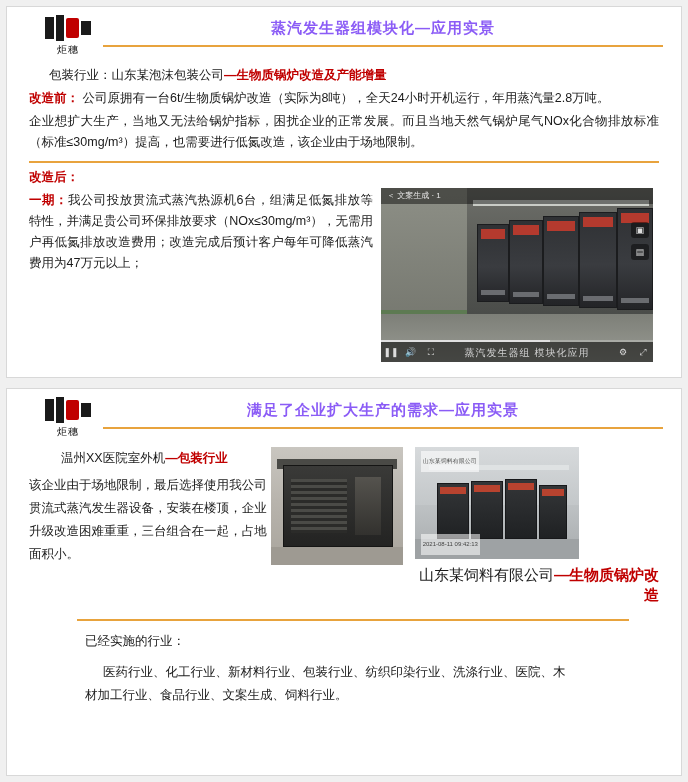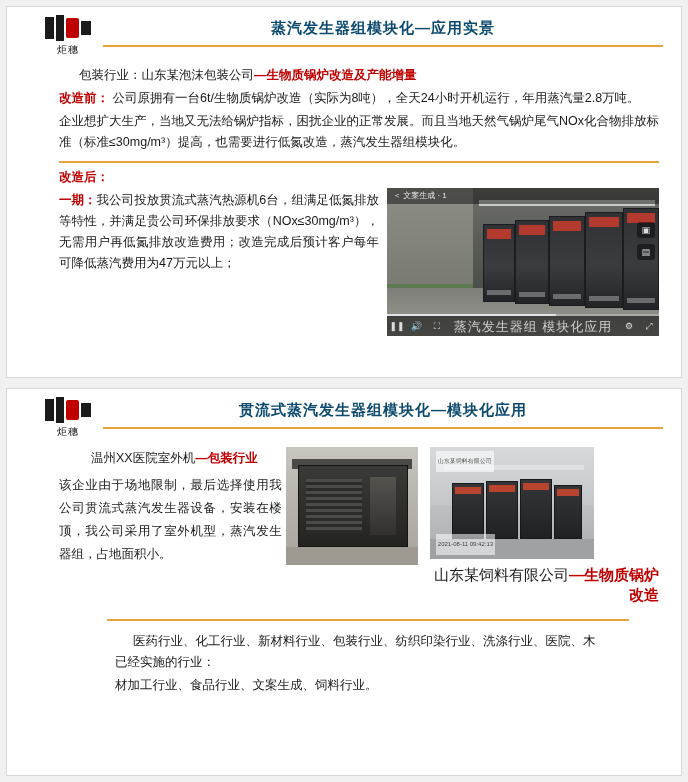--- a/index.html
+++ b/index.html
@@ -65,39 +65,38 @@
   }
   .title-wrap {
     position: absolute;
     left: 96px;
     right: 18px;
     top: 10px;
   }
   .slide-title {
     font-size: 15px;
     font-weight: bold;
-    color: #0c4a6e;
+    color: #8b5cf6;
     text-align: center;
     letter-spacing: 1px;
     line-height: 22px;
   }
   .title-rule {
     margin-top: 6px;
     height: 2px;
     background: #e8a33d;
   }
 
   
   .body {
     position: relative;
     padding: 0 22px;
     font-size: 12.5px;
     color: #1a1a1a;
     line-height: 21px;
-    margin-left: 30px;
   }
   .s1-intro {
     margin-left: 20px;
     margin-top: 6px;
   }
   .para {
     margin-top: 2px;
     text-align: justify;
   }
   .hl { color: #c00000; font-weight: bold; }
@@ -116,21 +115,21 @@
     width: 352px;
     padding-right: 8px;
     box-sizing: border-box;
   }
   .col-right { flex: 1; }
 
   
   .video {
     position: relative;
     width: 272px;
-    height: 148px;
+    height: 174px;
     background: linear-gradient(180deg,#6e6f6a 0%,#585a55 40%,#3f4140 100%);
     overflow: hidden;
   }
   .vid-room {
     position: absolute; inset: 0;
   }
   .vid-floor {
     position: absolute; left: 0; right: 0; bottom: 0; height: 48px;
     background: linear-gradient(180deg,#7d7f78,#9a9c94);
   }
@@ -186,21 +185,21 @@
     line-height: 16px;
     text-align: center;
   }
   .vid-ctrl {
     position: absolute; left: 0; bottom: 0; width: 100%; height: 20px;
     background: rgba(0,0,0,0.55);
     display: flex; align-items: center;
     color: #ddd; font-size: 9px;
   }
   .vid-ctrl .ic { width: 20px; text-align: center; }
-  .vid-ctrl .wm { flex: 1; text-align: center; color: #cfcfcf; font-size: 13px; letter-spacing: 1px; }
+  .vid-ctrl .wm { flex: 1; text-align: center; color: #cfcfcf; font-size: 10px; letter-spacing: 1px; }
   .vid-progress {
     position: absolute; left: 0; bottom: 20px; width: 100%; height: 2px;
     background: rgba(255,255,255,0.25);
   }
   .vid-progress i { display: block; width: 62%; height: 100%; background: #e0e0e0; }
 
   
   .ph-outdoor {
     width: 132px; height: 118px;
     background: linear-gradient(180deg,#c9c6c0 0%,#b8b4ad 45%,#a8a49c 100%);
@@ -307,21 +306,21 @@
 
       <div class="s1-intro">
         <span>包装行业：山东某泡沫包装公司</span><span class="hl">—生物质锅炉改造及产能增量</span>
       </div>
 
       <div class="para">
         <span class="hl">改造前：</span>
         <span>公司原拥有一台6t/生物质锅炉改造（实际为8吨），全天24小时开机运行，年用蒸汽量2.8万吨。</span>
       </div>
       <div class="para">
-        <span>企业想扩大生产，当地又无法给锅炉指标，困扰企业的正常发展。而且当地天然气锅炉尾气NOx化合物排放标准（标准≤30mg/m³）提高，也需要进行低氮改造，蒸汽发生器组模块化。</span>
+        <span>企业想扩大生产，当地又无法给锅炉指标，困扰企业的正常发展。而且当地天然气锅炉尾气NOx化合物排放标准（标准≤30mg/m³）提高，也需要进行低氮改造，该企业由于场地限制。</span>
       </div>
 
       <div class="rule-orange"></div>
 
       <div>
         <span class="hl">改造后：</span>
       </div>
 
       <div class="two-col">
         <div class="col-left">
@@ -387,34 +386,34 @@
       <div class="logo">
         <div class="logo-mark">
           <span class="blk lm1"></span>
           <span class="blk lm2"></span>
           <span class="red lm3"></span>
           <span class="blk lm4"></span>
         </div>
         <div class="logo-text">炬穗</div>
       </div>
       <div class="title-wrap">
-        <div class="slide-title">贯流式蒸汽发生器组模块化—模块化应用</div>
+        <div class="slide-title">满足了企业扩大生产的需求—应用实景</div>
         <div class="title-rule"></div>
       </div>
     </div>
 
     <div class="body">
 
       <div style="display:flex; align-items:flex-start; margin-top:6px;">
 
         <div class="s2-left">
           <div style="margin-left:32px;">
             <span>温州XX医院室外机</span><span class="hl">—包装行业</span>
           </div>
-          <div style="margin-top:4px; text-align:justify;">该企业由于场地限制，最后选择使用我公司贯流式蒸汽发生器设备，安装在楼顶，我公司采用了室外机型，蒸汽发生器组，占地面积小。</div>
+          <div style="margin-top:4px; text-align:justify;">该企业由于场地限制，最后选择使用我公司贯流式蒸汽发生器设备，安装在楼顶，企业升级改造困难重重，三台组合在一起，占地面积小。</div>
         </div>
 
         <div style="margin-left:4px;">
           <div class="ph-outdoor">
             <div class="roof"></div>
             <div class="hut"></div>
             <div class="louver"></div>
             <div class="door"></div>
             <div class="ground"></div>
           </div>
@@ -441,20 +440,20 @@
             <div class="tag-b">2021-08-11  09:42:13</div>
           </div>
           <div class="caption" style="margin-top:6px; text-align:right;">
             <span>山东某饲料有限公司</span><span class="hl">—生物质锅炉改造</span>
           </div>
         </div>
       </div>
 
       <div class="small-rule"></div>
 
+      <div style="margin-left:56px;">已经实施的行业：</div>
       <div style="margin-left:74px; margin-top:10px;">医药行业、化工行业、新材料行业、包装行业、纺织印染行业、洗涤行业、医院、木</div>
-      <div style="margin-left:56px;">已经实施的行业：</div>
       <div style="margin-left:56px; margin-top:2px;">材加工行业、食品行业、文案生成、饲料行业。</div>
 
     </div>
   </div>
 
 </div>
 
 </body></html>

